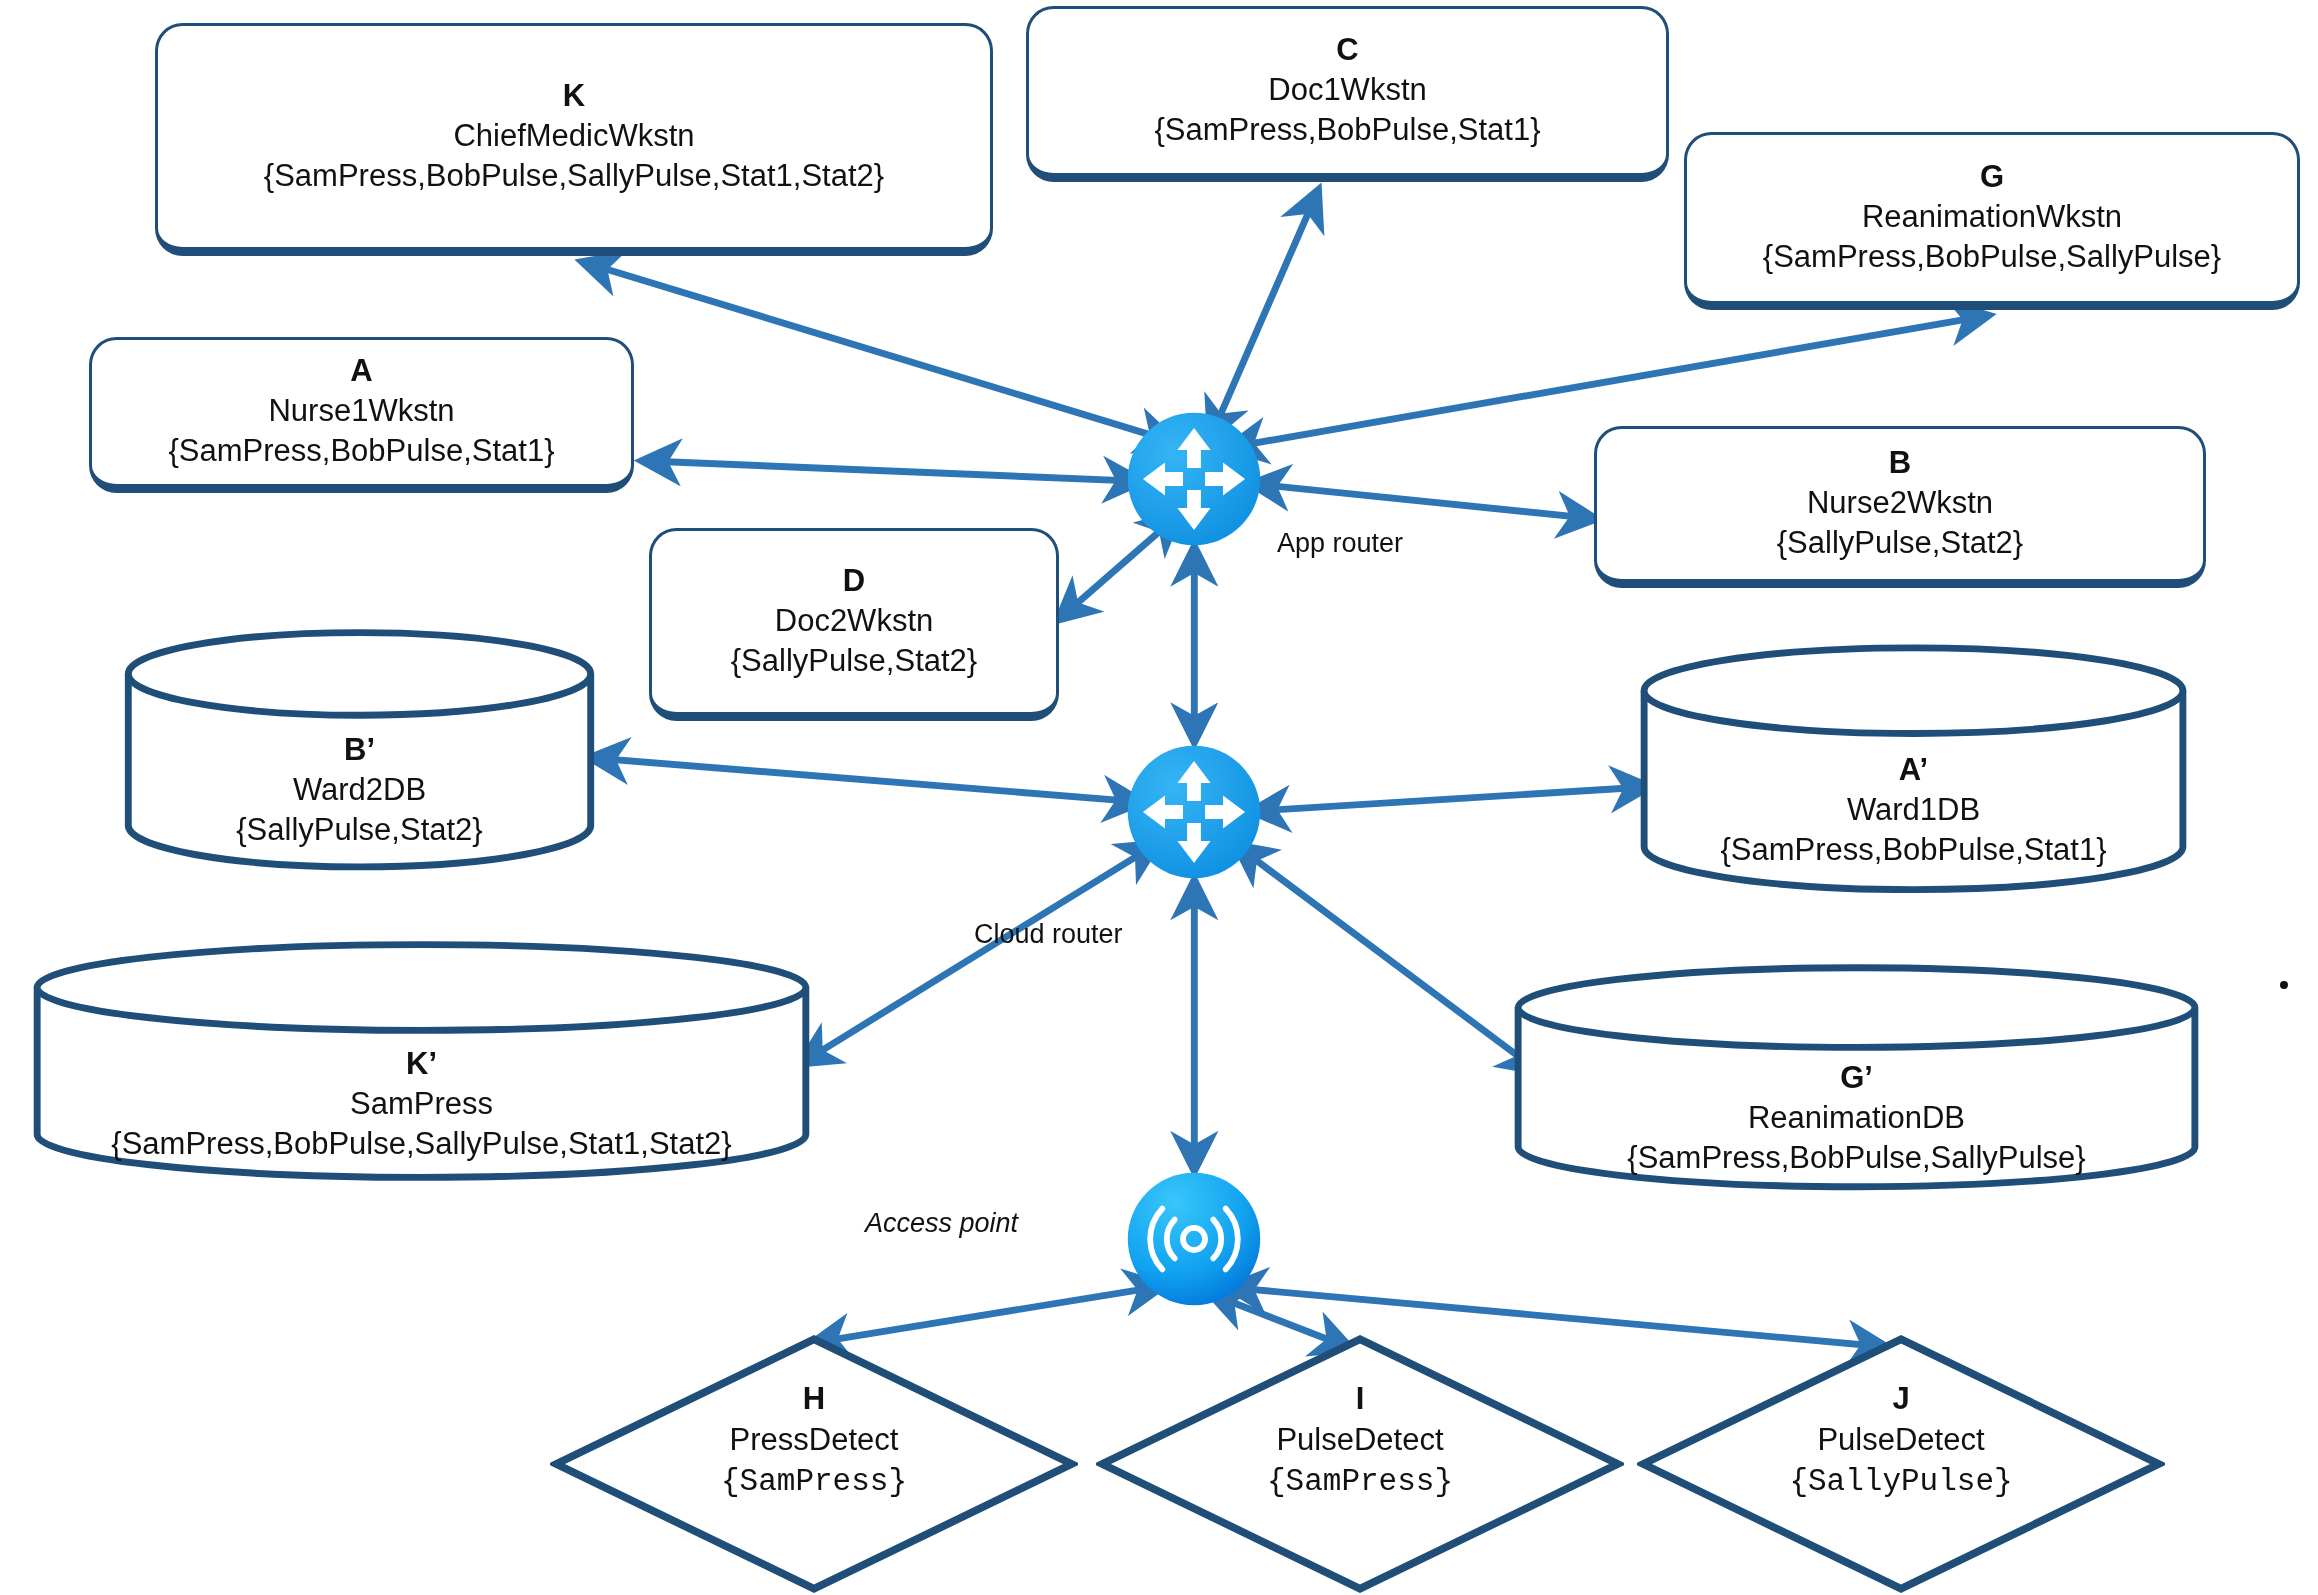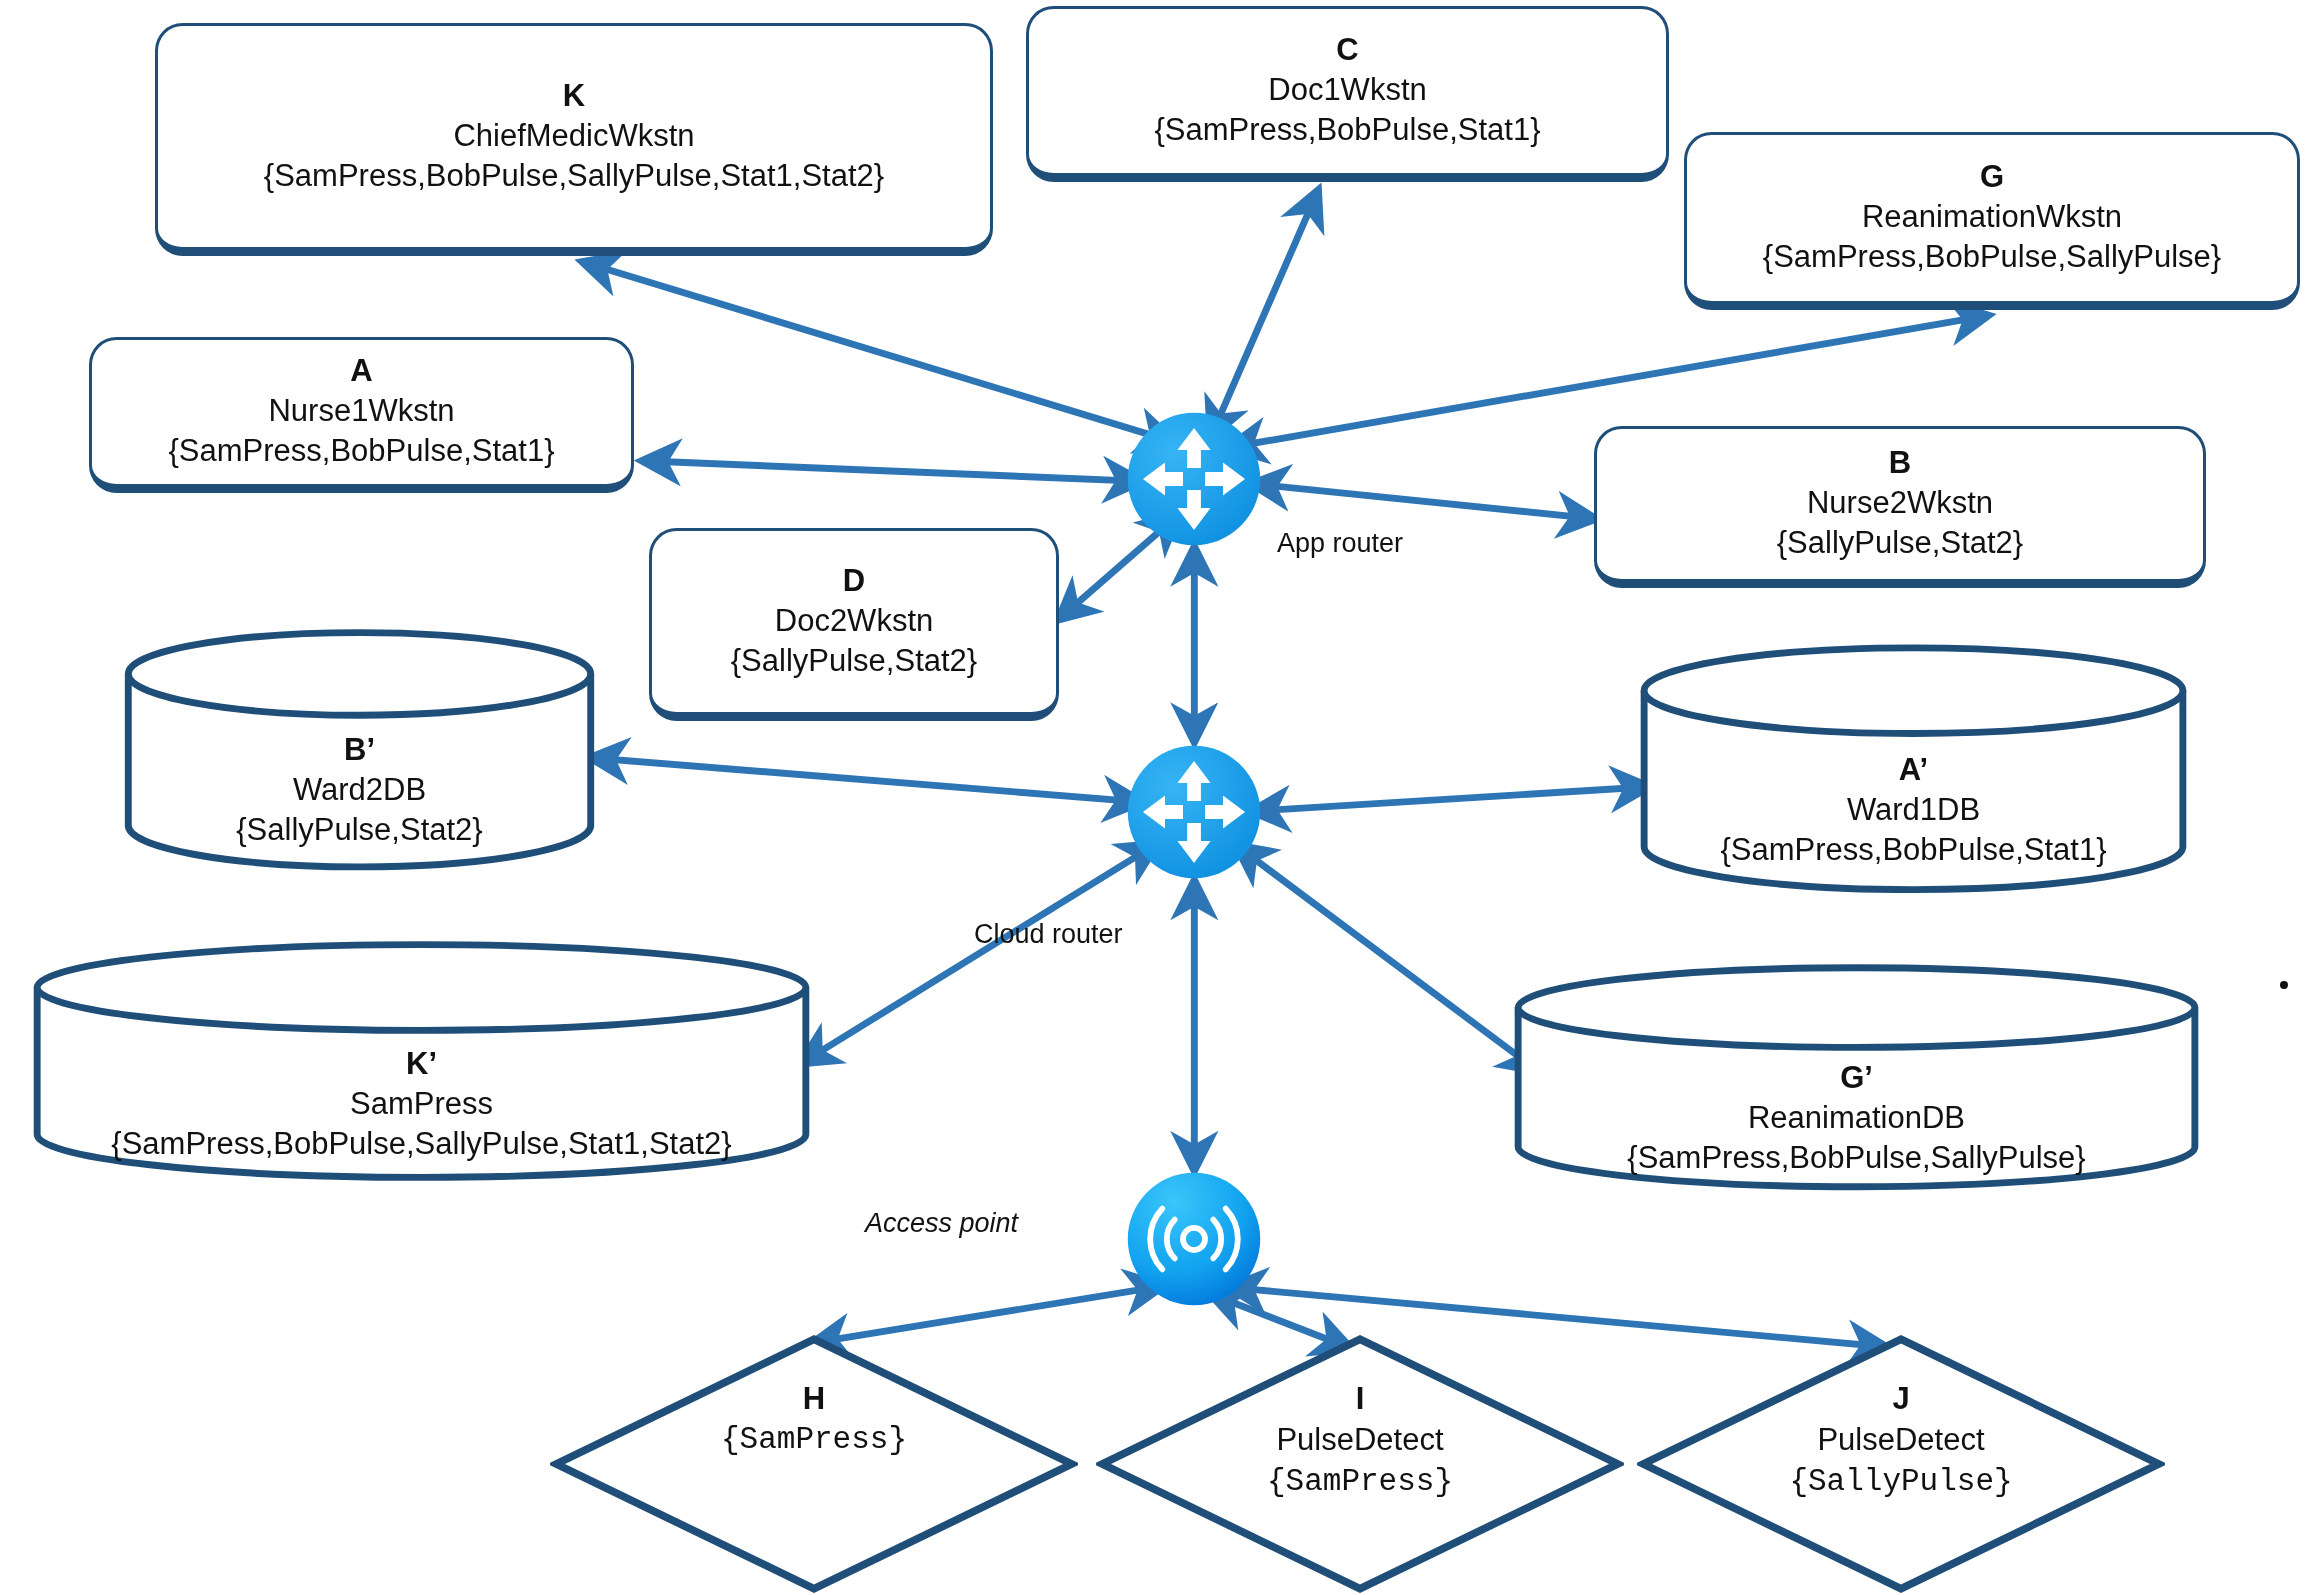--- a/index.html
+++ b/index.html
@@ -170,20 +170,21 @@
       <div class="nset">{SamPress,BobPulse,SallyPulse}</div>
     </div>
   </div>
 
   <div class="dia" style="left:550px;top:1333px;width:528px;height:262px;">
     <svg width="528" height="262" viewBox="0 0 690 342">
       <polygon points="345,8 682,171 345,334 8,171" fill="#ffffff" stroke="#1F4E79" stroke-width="10"></polygon>
     </svg>
     <div class="dtext" style="top:46px;">
       <div class="nid">H</div>
+      <div class="nname">PressDetect</div>
       <div class="nset">{SamPress}</div>
     </div>
   </div>
 
   <div class="dia" style="left:1096px;top:1333px;width:528px;height:262px;">
     <svg width="528" height="262" viewBox="0 0 690 342">
       <polygon points="345,8 682,171 345,334 8,171" fill="#ffffff" stroke="#1F4E79" stroke-width="10"></polygon>
     </svg>
     <div class="dtext" style="top:46px;">
       <div class="nid">I</div>

